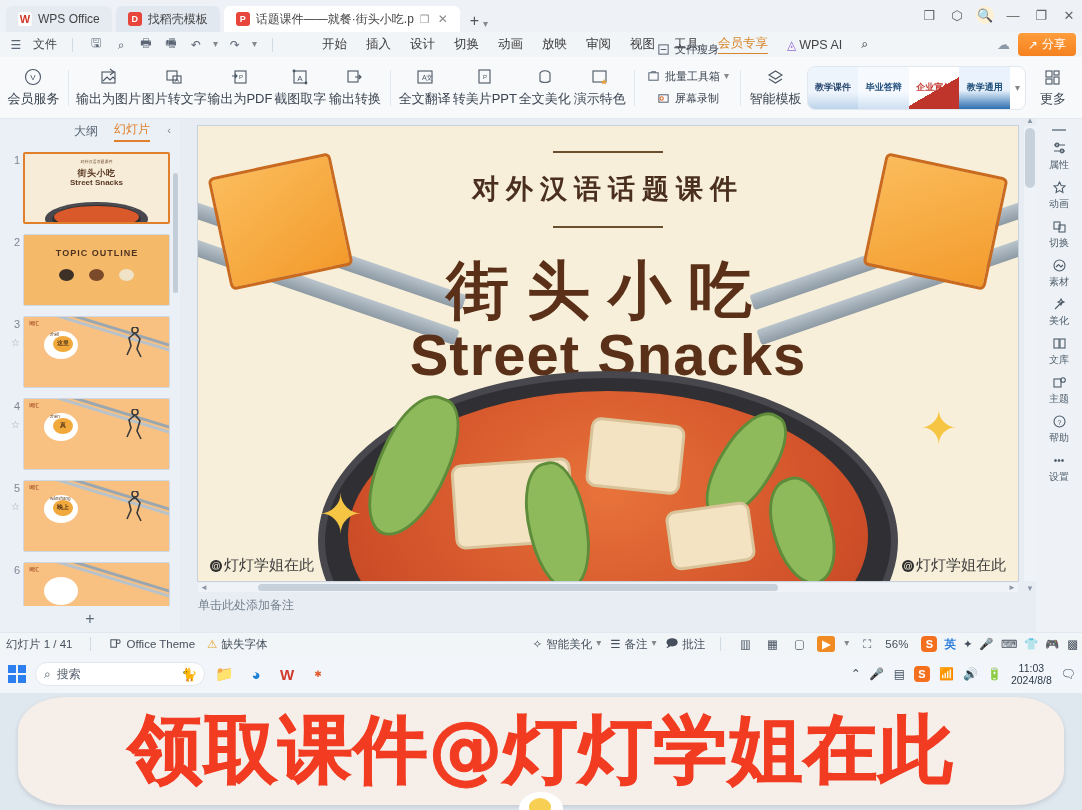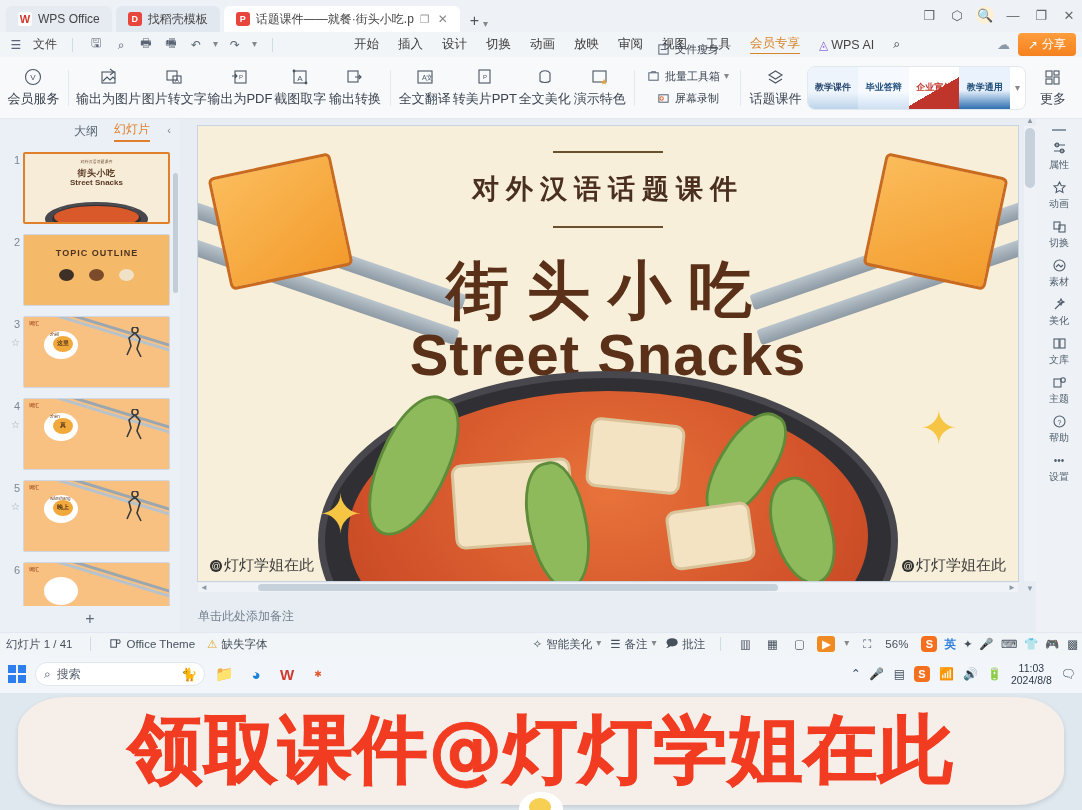--- a/index.html
+++ b/index.html
@@ -31,21 +31,21 @@
   .caretsm { color:#888; font-size:10px; padding-bottom:3px; }
   .winctrl { position:absolute; right:4px; top:6px; display:flex; align-items:center; gap:10px; color:#666; font-size:13px; }
   .winctrl .ic { width:18px; height:18px; display:flex; align-items:center; justify-content:center; }
   .hl-circle { background:#fdf0d5; border-radius:50%; }
 
   
   .menubar { height:25px; background:#f2f5f8; display:flex; align-items:center; padding-left:8px; position:relative; }
   .mb-left { display:flex; align-items:center; gap:9px; color:#444; font-size:12px; }
   .mb-left .qi { color:#5a6675; font-size:12px; width:16px; text-align:center; }
   .sep { width:1px; height:14px; background:#d2dae3; margin:0 6px; }
-  .mb-mid { position:absolute; left:322px; display:flex; align-items:center; gap:19px; font-size:12.5px; color:#3a3a3a;margin-left:32px; }
+  .mb-mid { position:absolute; left:322px; display:flex; align-items:center; gap:19px; font-size:12.5px; color:#3a3a3a; }
   .mb-mid .vip { color:#d8862a; border-bottom:1.5px solid #d8862a; padding-bottom:1px; }
   .mb-ai { display:flex; align-items:center; gap:3px; color:#444; }
   .ai-glyph { color:#8e6ad6; font-size:12px; }
   .mb-right { position:absolute; right:6px; display:flex; align-items:center; gap:8px; }
   .share-btn { background:linear-gradient(180deg,#ff9d3c,#f5811f); color:#fff; border-radius:4px; padding:3px 10px; font-size:12px;
                display:flex; align-items:center; gap:4px; }
   .cloud { color:#8a98a8; font-size:13px; }
 
   
   .ribbon { height:62px; background:#f7f9fb; border-bottom:1px solid #e3e9ef; display:flex; align-items:center;
@@ -161,21 +161,21 @@
   .wm.l { left:12px; }
   .wm.r { right:12px; }
   .wm .at { display:inline-flex; width:12px; height:12px; border-radius:50%; background:#2e2e2e; color:#f7efd9;
             font-size:9px; align-items:center; justify-content:center; }
 
   
   .noteszone { width:820px; margin-top:2px; position:relative; }
   .hscroll { height:9px; background:#eff3f7; position:relative; }
   .hscroll .bar { position:absolute; left:60px; width:520px; top:1px; height:7px; background:#c7d1db; border-radius:4px; }
   .hs-arrow { position:absolute; color:#8c98a5; font-size:8px; top:0; }
-  .notes { height:30px; color:#737f8c; font-size:12px; padding-top:16px; }
+  .notes { height:30px; color:#737f8c; font-size:12px; padding-top:5px; }
 
   
   .rightbar { width:46px; background:#eef2f6; display:flex; flex-direction:column; align-items:center; padding-top:4px; gap:7px; }
   .rb-dash { width:14px; height:1.5px; background:#8b98a5; margin:6px 0 2px; }
   .rbitem { display:flex; flex-direction:column; align-items:center; gap:1px; font-size:10px; color:#51606e; }
   .rbitem .rbic { width:17px; height:17px; display:flex; align-items:center; justify-content:center; color:#4f5d6b; }
 
   
   .statusbar { height:23px; background:#f2f5f8; border-top:1px solid #e2e8ef; display:flex; align-items:center;
                padding:0 6px; font-size:11.5px; color:#46505c; gap:12px; position:relative; }
@@ -435,21 +435,21 @@
     </div>
     <div class="rsep"></div>
 
     <div class="rbtn">
       <span class="ricon">
         <svg width="19" height="19" viewBox="0 0 19 19">
             <path d="M9.5 3L16 7l-6.5 4L3 7z" fill="none" stroke="#4b5663" stroke-width="1.1"></path>
             <path d="M3 11l6.5 4 6.5-4" fill="none" stroke="#4b5663" stroke-width="1.1"></path>
           </svg>
       </span>
-      <span class="rlbl">话题课件</span>
+      <span class="rlbl">智能模板</span>
     </div>
 
     <div class="tpl-gallery">
       <div class="tpl tpl1">
         <div class="bg"></div>
         <span>教学课件</span>
       </div>
       <div class="tpl tpl2">
         <div class="bg"></div>
         <span>毕业答辩</span>

